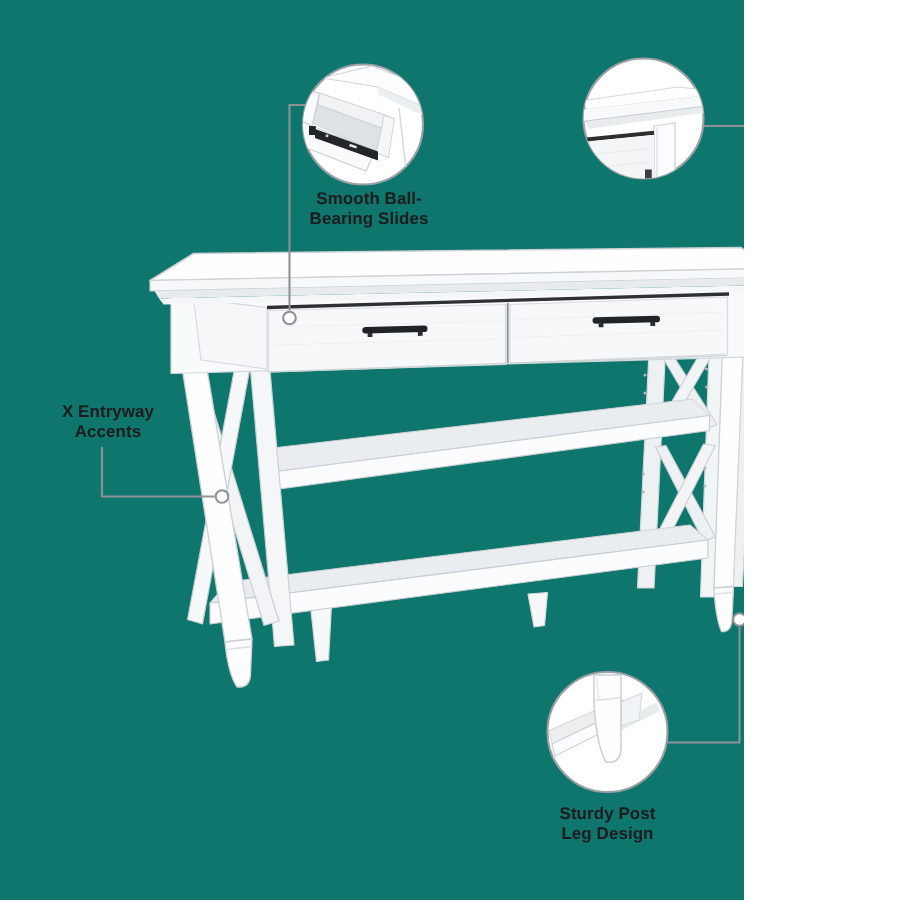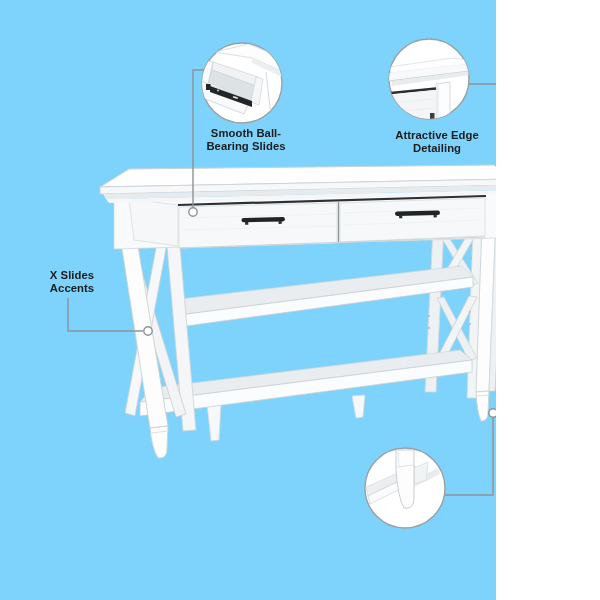--- a/index.html
+++ b/index.html
@@ -1,17 +1,17 @@
 <!DOCTYPE html>
 <html><head>
 <meta charset="utf-8">
 <style>
   html,body{margin:0;padding:0;background:#ffffff;}
   .stage{
-    position:relative;width:496px;height:600px;background:#7dd3fc;
+    position:relative;width:496px;height:600px;background:#0f766e;
     font-family:"Liberation Sans",sans-serif;overflow:hidden;
   }
   .stage svg{position:absolute;left:0;top:0;}
   .callout-label{
     position:absolute;text-align:center;font-weight:700;
     font-size:11.3px;line-height:13px;color:#1c1c1e;
     white-space:pre-line;letter-spacing:.05px;transform:translateX(-50%);
   }
 </style>
 </head>
@@ -184,20 +184,20 @@
         <path d="M396,450 L414,450 L414,498 Q414,507 408,508 L404,508 Q398,498 396,470 Z" fill="#fdfdfe" stroke="#c9ced1" stroke-width="1"></path>
         <line x1="397" y1="467" x2="414" y2="465" stroke="#dce0e3" stroke-width="1"></line>
         <line x1="398" y1="452" x2="399" y2="466" stroke="#e3e7ea" stroke-width="1"></line>
       </g>
     </g>
   </svg>
 
   <div class="callout-label" style="left:246px;top:127px;width:160px;">Smooth Ball-
 Bearing Slides</div>
 
-  <div class="callout-label" style="left:437px;top:129px;width:160px;">Attractive Edge
-Detailing</div>
-
-  <div class="callout-label" style="left:72px;top:269px;width:120px;">X Slides
+
+  <div class="callout-label" style="left:72px;top:269px;width:120px;">X Entryway
 Accents</div>
 
 
+  <div class="callout-label" style="left:405px;top:537px;width:160px;">Sturdy Post
+Leg Design</div>
 </div>
 
 </body></html>

